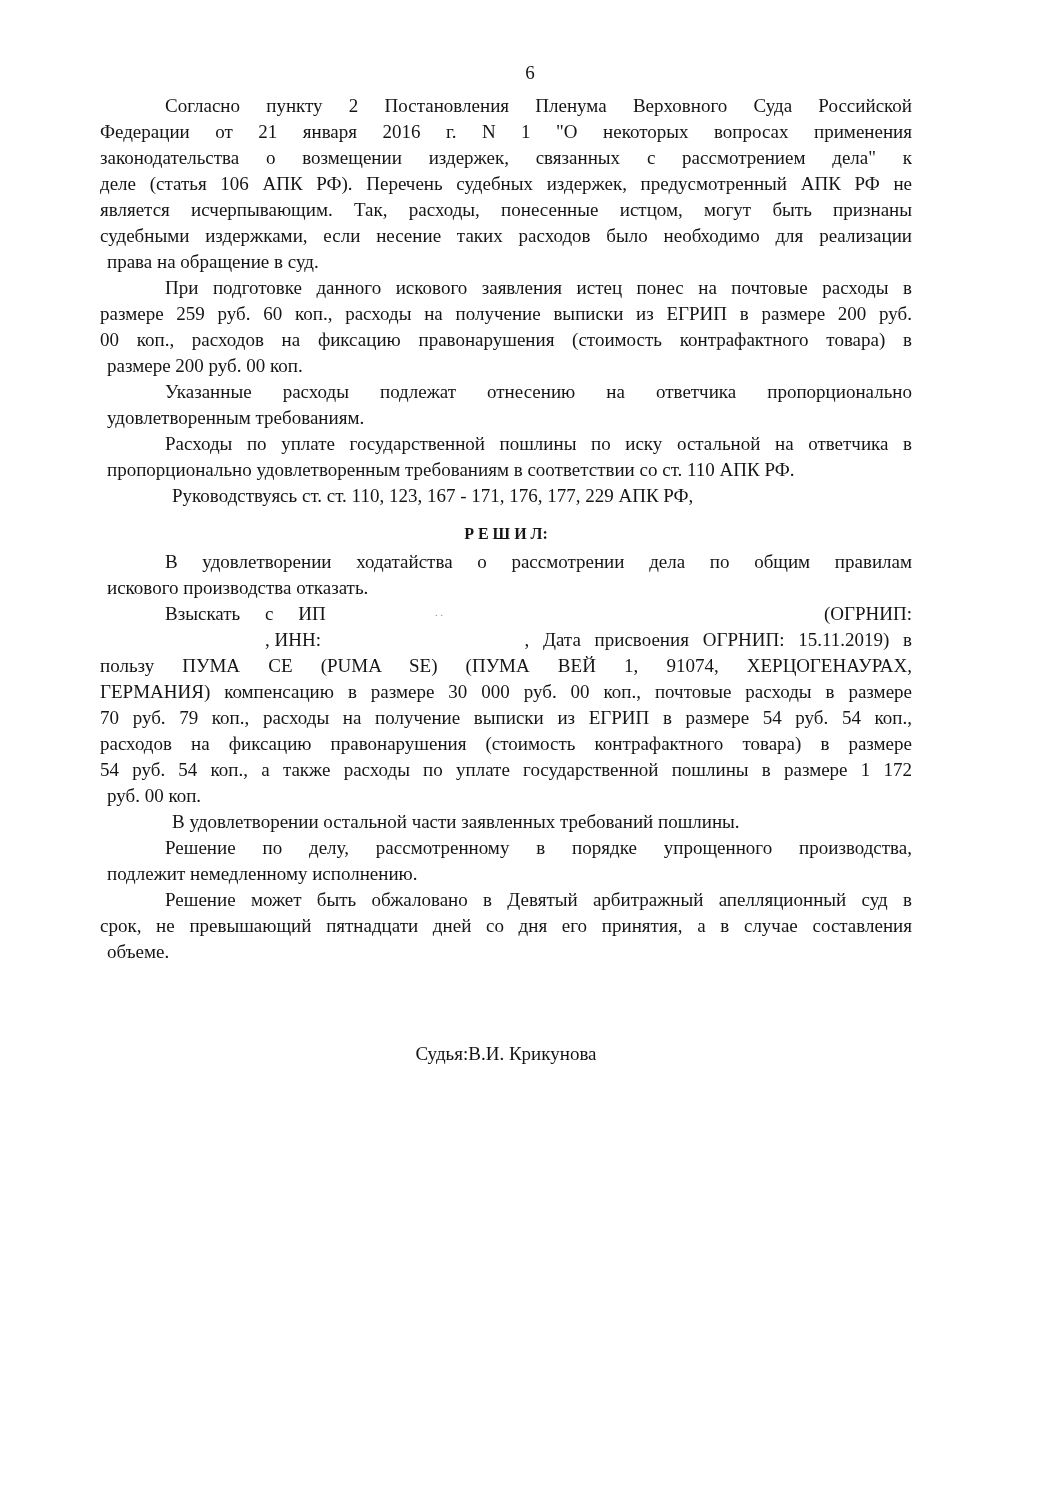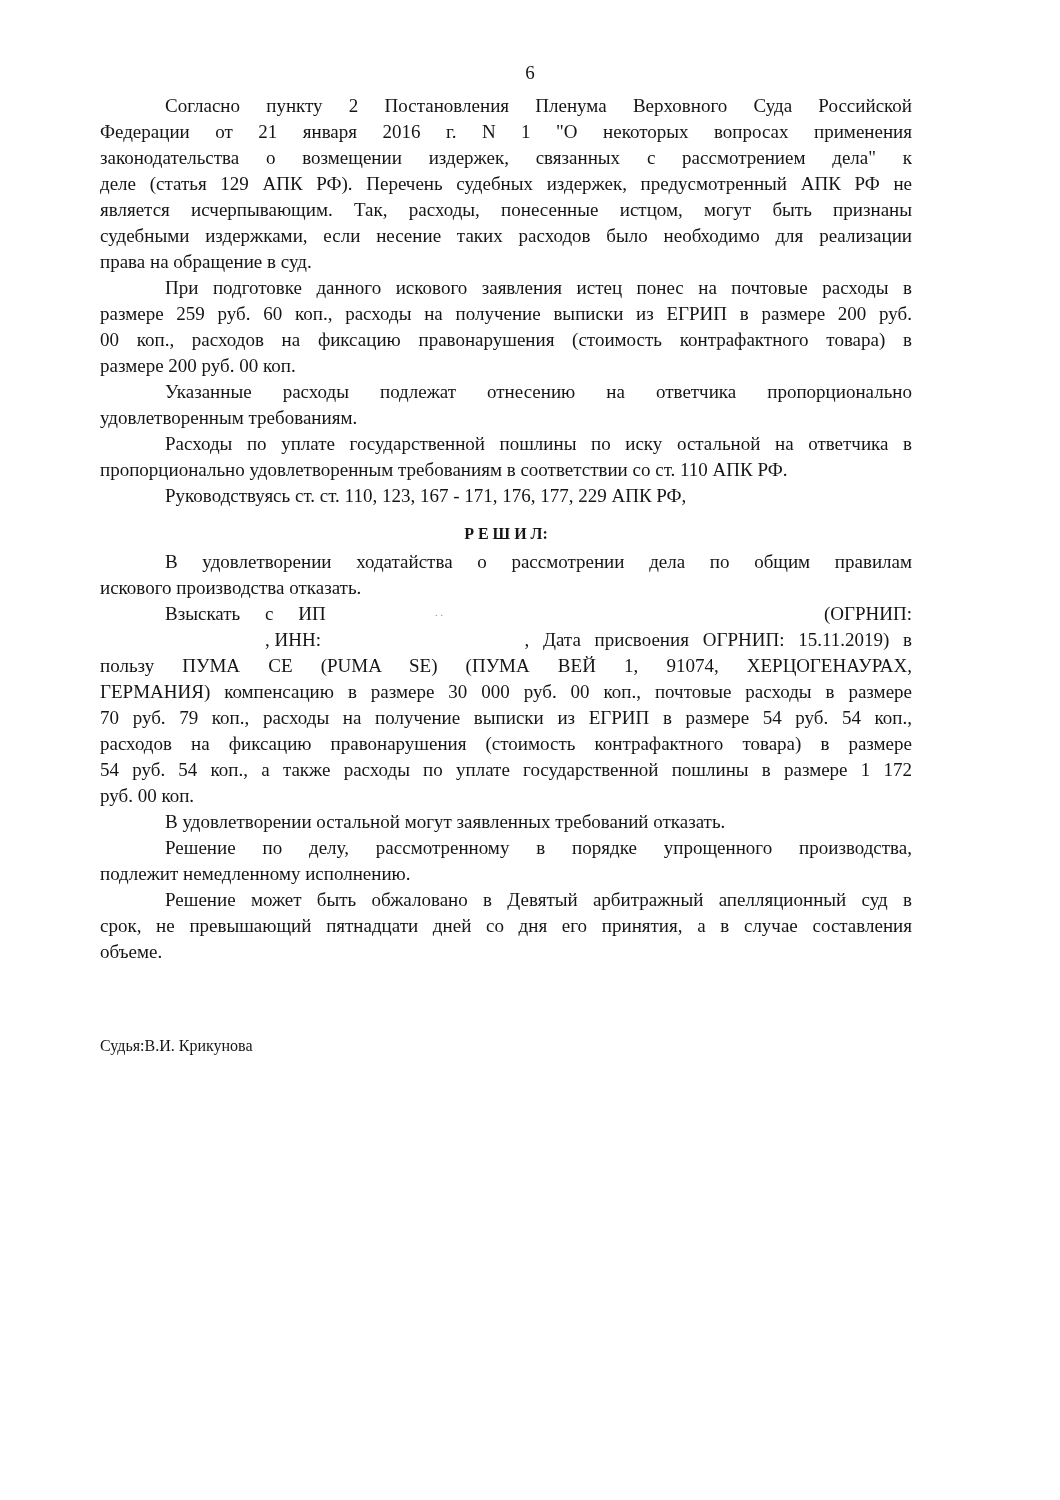--- a/index.html
+++ b/index.html
@@ -30,62 +30,62 @@
   .para { margin: 0; }
   .line {
     font-size: 19px;
     line-height: 26px;
     white-space: normal;
   }
   .line.just {
     text-align: justify;
     text-align-last: justify;
   }
-  .line.left { text-align: left; }
+  .line.left { text-align: left; margin-left: 7px; }
   .line.indent { text-indent: 65px; }
   .line.split {
     display: flex;
     justify-content: space-between;
     box-sizing: border-box;
     gap: 20px;
   }
   .heading {
     font-size: 16px;
     font-weight: bold;
     text-align: center;
     line-height: 26px;
     margin-top: 12px;
     margin-bottom: 2px;
   }
   .sig-row {
     display: flex;
-    justify-content: flex-start;
-    font-size: 16px;
+    justify-content: center;
+    font-size: 19px;
     line-height: 26px;
-    margin-top: 0;
+    margin-top: 8px;
   }
   .artifact {
     position: absolute;
     font-size: 10px;
     color: #8a8a8a;
     letter-spacing: 3px;
     line-height: 10px;
   }
 </style>
 </head>
 <body>
 
 <div class="page-number">6</div>
 
 <div class="doc-body" id="doc-body">
     <div class="para">
       <div class="line just indent">Согласно пункту 2 Постановления Пленума Верховного Суда Российской</div>
       <div class="line just">Федерации от 21 января 2016 г. N 1 "О некоторых вопросах применения</div>
       <div class="line just">законодательства о возмещении издержек, связанных с рассмотрением дела" к</div>
-      <div class="line just">деле (статья 129 АПК РФ). Перечень судебных издержек, предусмотренный АПК РФ не</div>
+      <div class="line just">деле (статья 106 АПК РФ). Перечень судебных издержек, предусмотренный АПК РФ не</div>
       <div class="line just">является исчерпывающим. Так, расходы, понесенные истцом, могут быть признаны</div>
       <div class="line just">судебными издержками, если несение таких расходов было необходимо для реализации</div>
       <div class="line left">права на обращение в суд.</div>
     </div>
     <div class="para">
       <div class="line just indent">При подготовке данного искового заявления истец понес на почтовые расходы в</div>
       <div class="line just">размере 259 руб. 60 коп., расходы на получение выписки из ЕГРИП в размере 200 руб.</div>
       <div class="line just">00 коп., расходов на фиксацию правонарушения (стоимость контрафактного товара) в</div>
       <div class="line left">размере 200 руб. 00 коп.</div>
     </div>
@@ -115,21 +115,21 @@
         <span style="word-spacing: 9px; margin-left: 41px;">, Дата присвоения ОГРНИП: 15.11.2019) в</span>
       </div>
       <div class="line just">пользу ПУМА СЕ (PUMA SE) (ПУМА ВЕЙ 1, 91074, ХЕРЦОГЕНАУРАХ,</div>
       <div class="line just">ГЕРМАНИЯ) компенсацию в размере 30 000 руб. 00 коп., почтовые расходы в размере</div>
       <div class="line just">70 руб. 79 коп., расходы на получение выписки из ЕГРИП в размере 54 руб. 54 коп.,</div>
       <div class="line just">расходов на фиксацию правонарушения (стоимость контрафактного товара) в размере</div>
       <div class="line just">54 руб. 54 коп., а также расходы по уплате государственной пошлины в размере 1 172</div>
       <div class="line left">руб. 00 коп.</div>
     </div>
     <div class="para">
-      <div class="line left indent">В удовлетворении остальной могут заявленных требований отказать.</div>
+      <div class="line left indent">В удовлетворении остальной части заявленных требований пошлины.</div>
     </div>
     <div class="para">
       <div class="line just indent">Решение по делу, рассмотренному в порядке упрощенного производства,</div>
       <div class="line left">подлежит немедленному исполнению.</div>
     </div>
     <div class="para">
       <div class="line just indent">Решение может быть обжаловано в Девятый арбитражный апелляционный суд в</div>
       <div class="line just">срок, не превышающий пятнадцати дней со дня его принятия, а в случае составления</div>
       <div class="line left">объеме.</div>
     </div>

